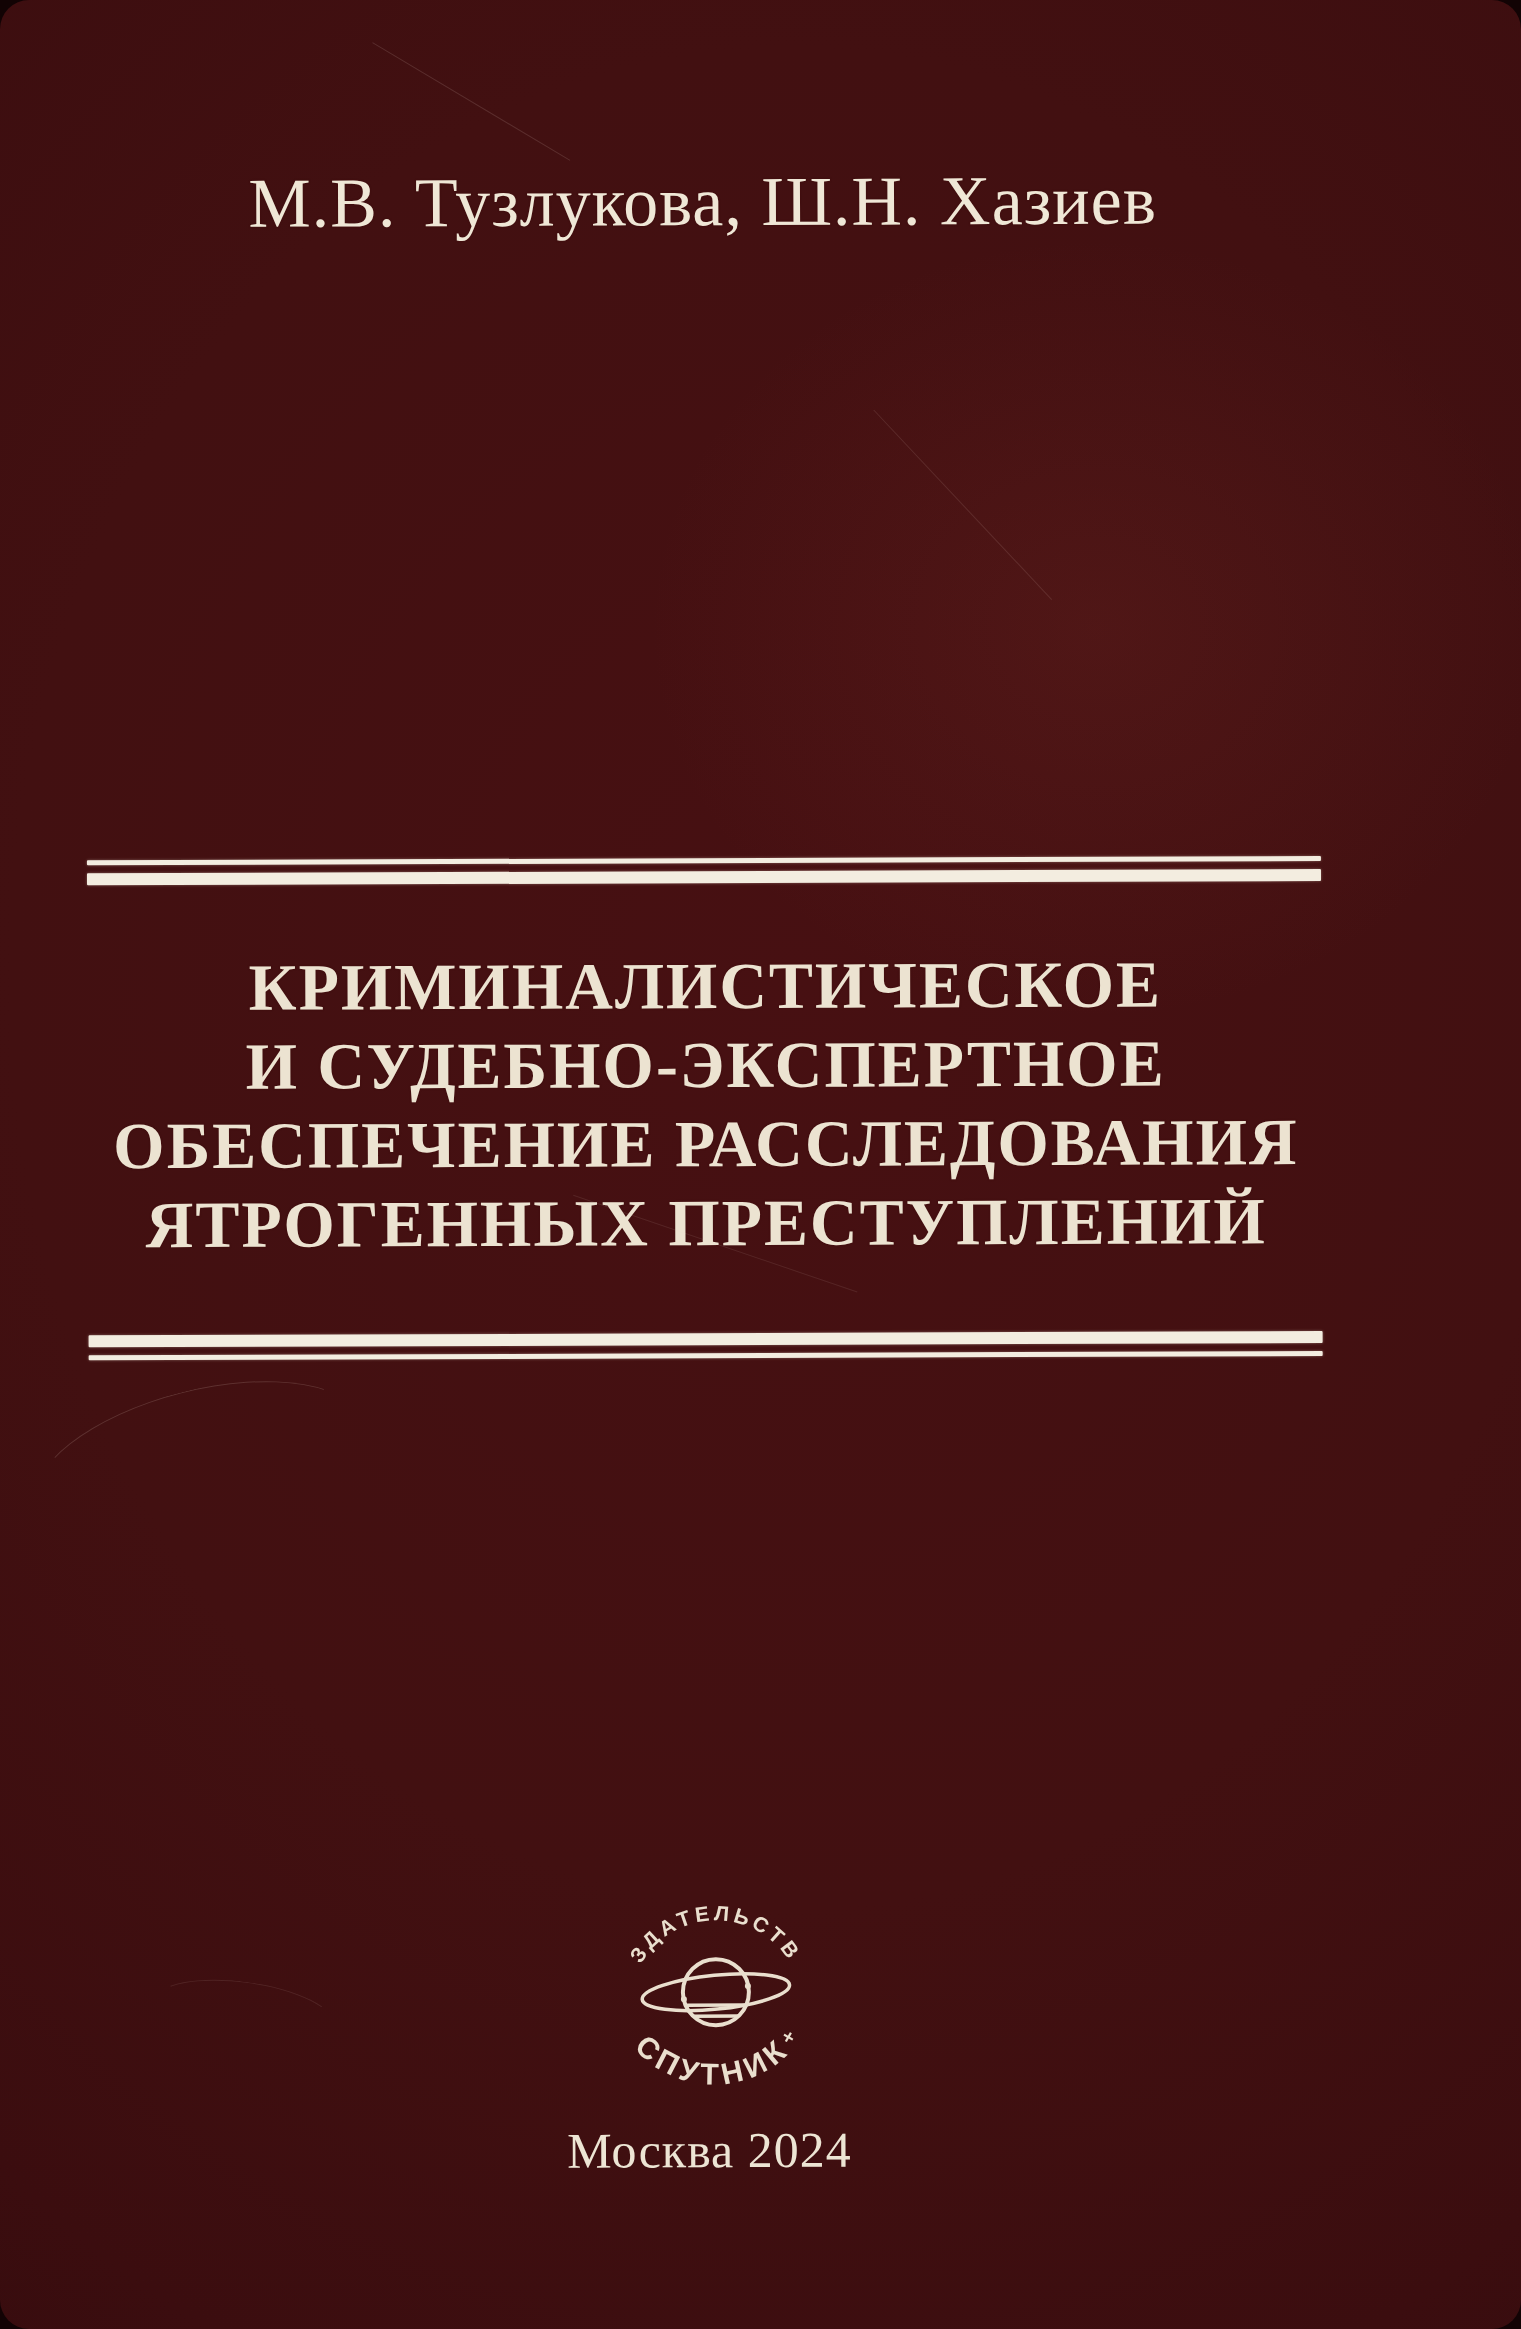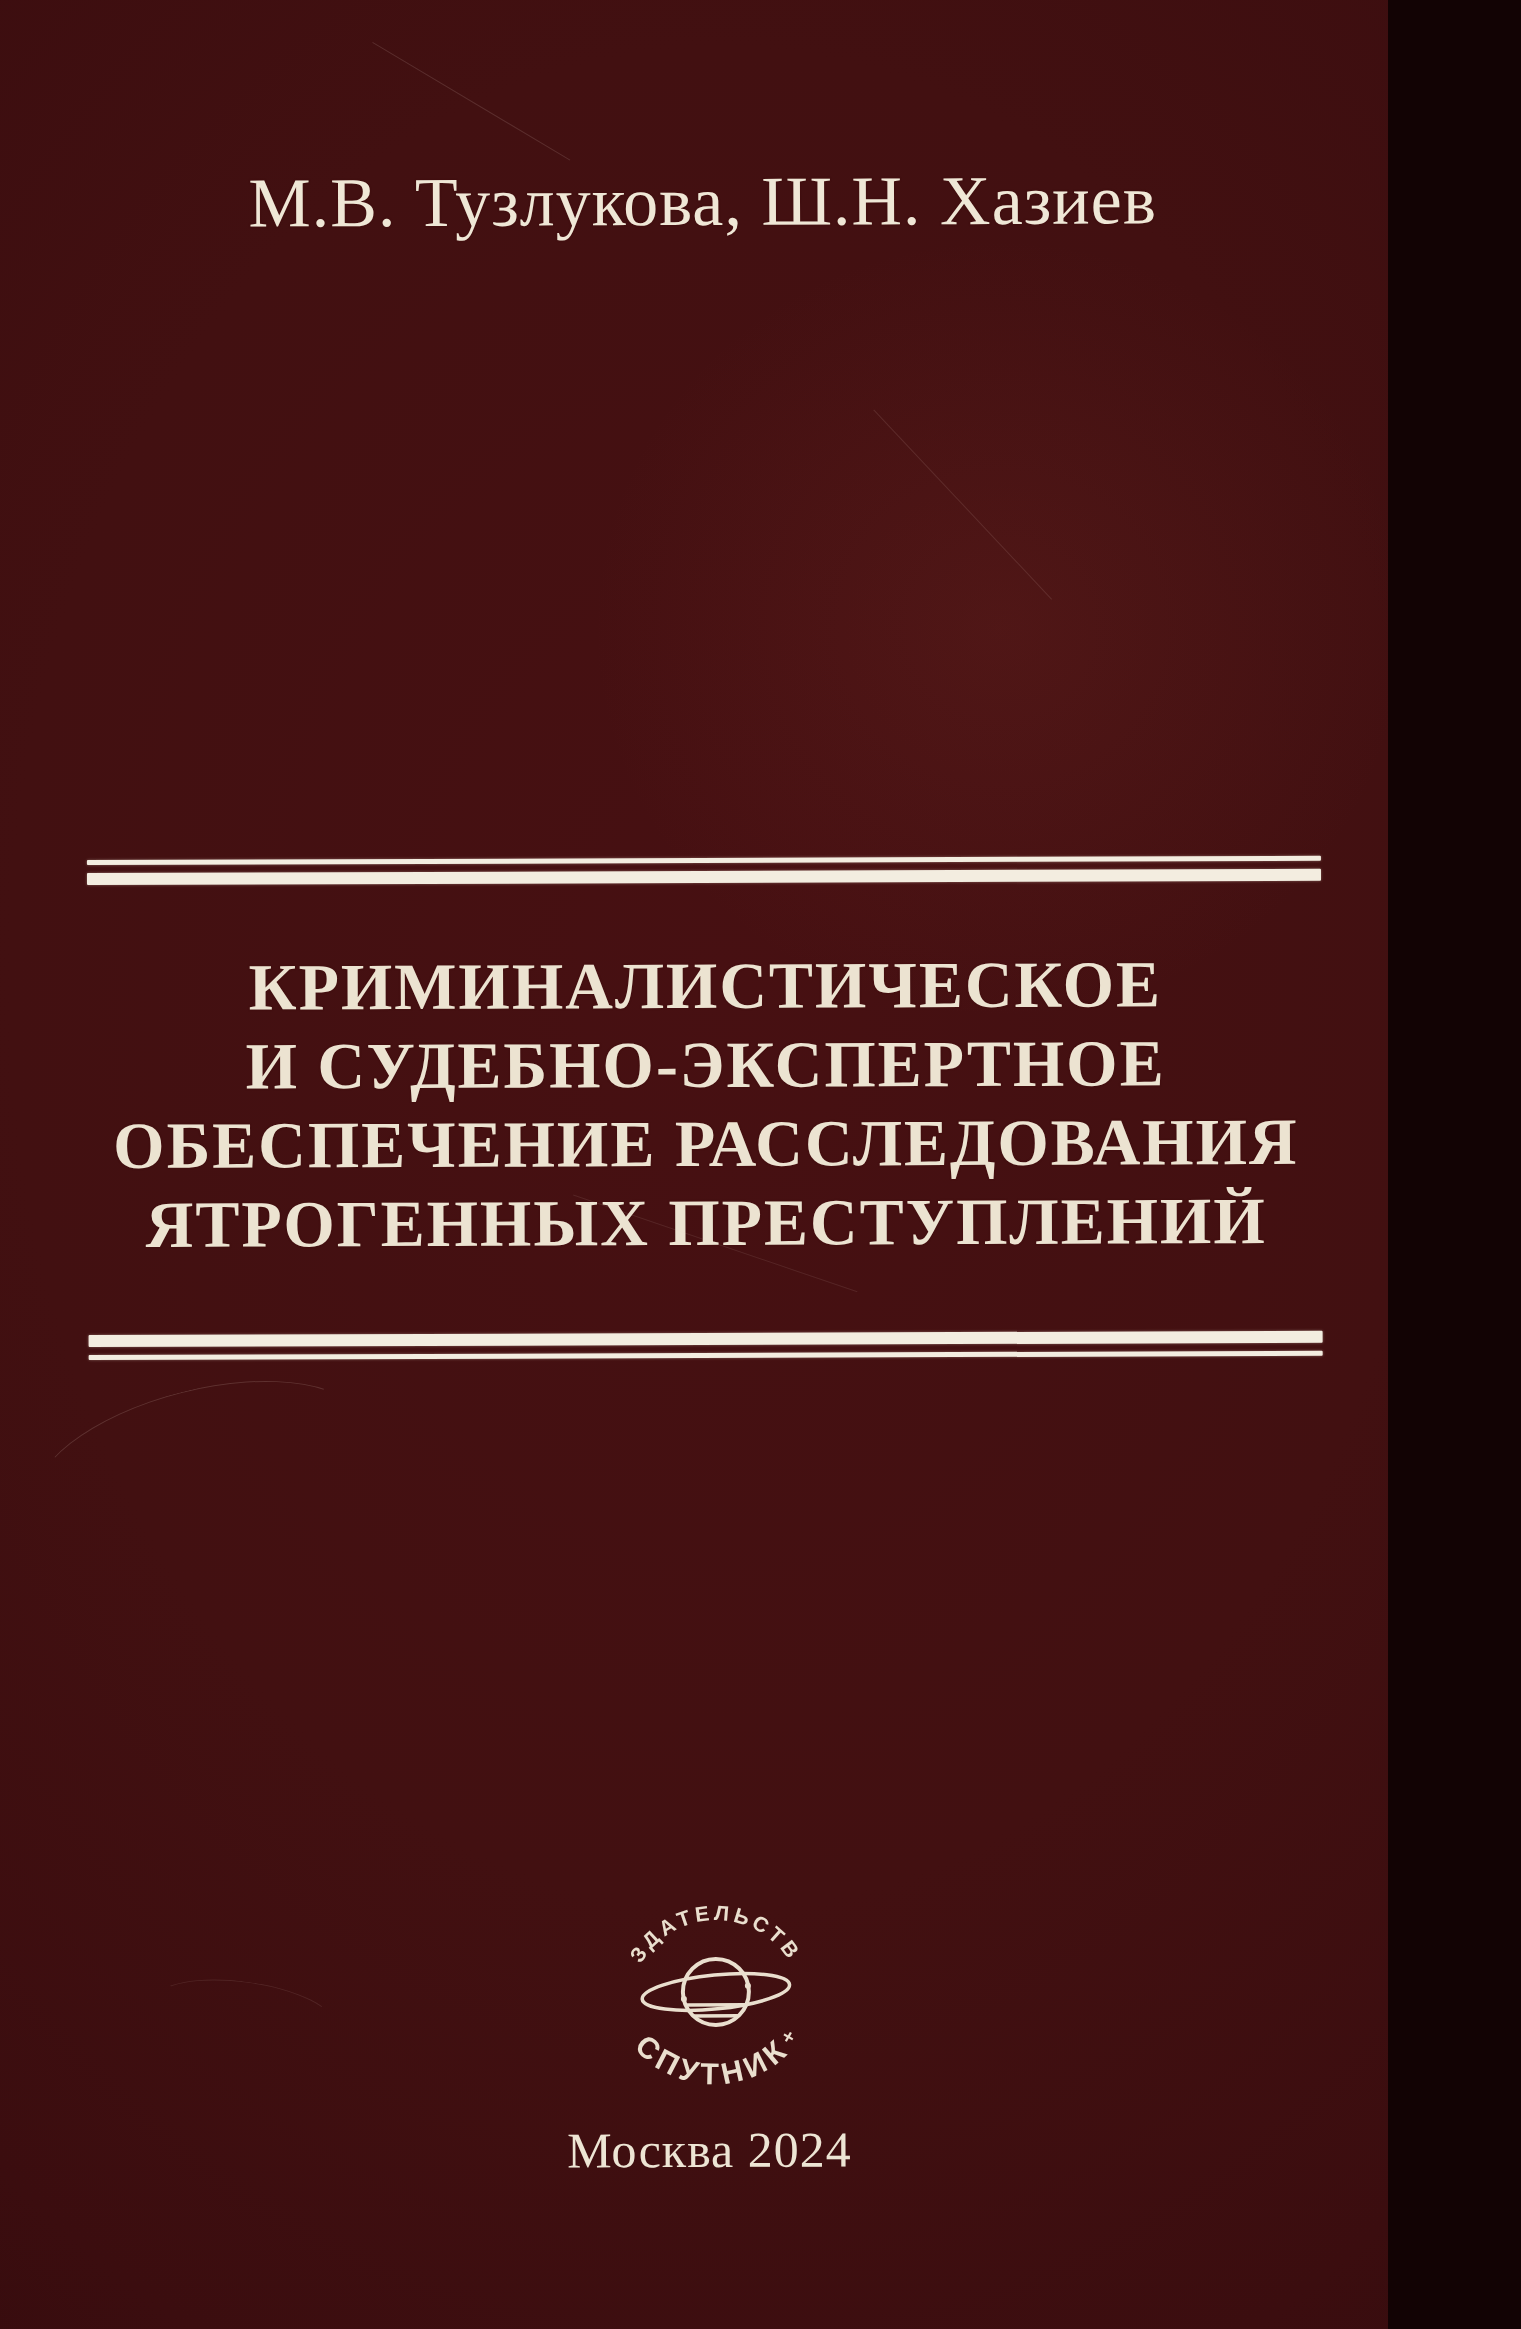--- a/index.html
+++ b/index.html
@@ -1,24 +1,25 @@
 <!DOCTYPE html>
 <html><head>
 <meta charset="utf-8">
 <style>
   html, body { margin: 0; padding: 0; background: #120304; }
   .photo {
     position: relative;
-    width: 1388px;
+    width: 1521px;
     height: 2329px;
     overflow: hidden;
     background:
       radial-gradient(42% 24% at 72% 27%, rgba(150,62,52,0.14), rgba(150,62,52,0) 70%),
       radial-gradient(135% 105% at 52% 42%, #471012 0%, #421011 38%, #3b0d0f 62%, #300a0c 82%, #230708 94%, #1b0506 100%);
     font-family: "Liberation Serif", serif;
+    border-radius: 29px;
   }
   
   .content {
     position: absolute;
     inset: 0;
     transform: rotate(-0.2deg);
     transform-origin: 50% 50%;
   }
   .block { position: absolute; left: 0; width: 1412px; text-align: center; }
 

